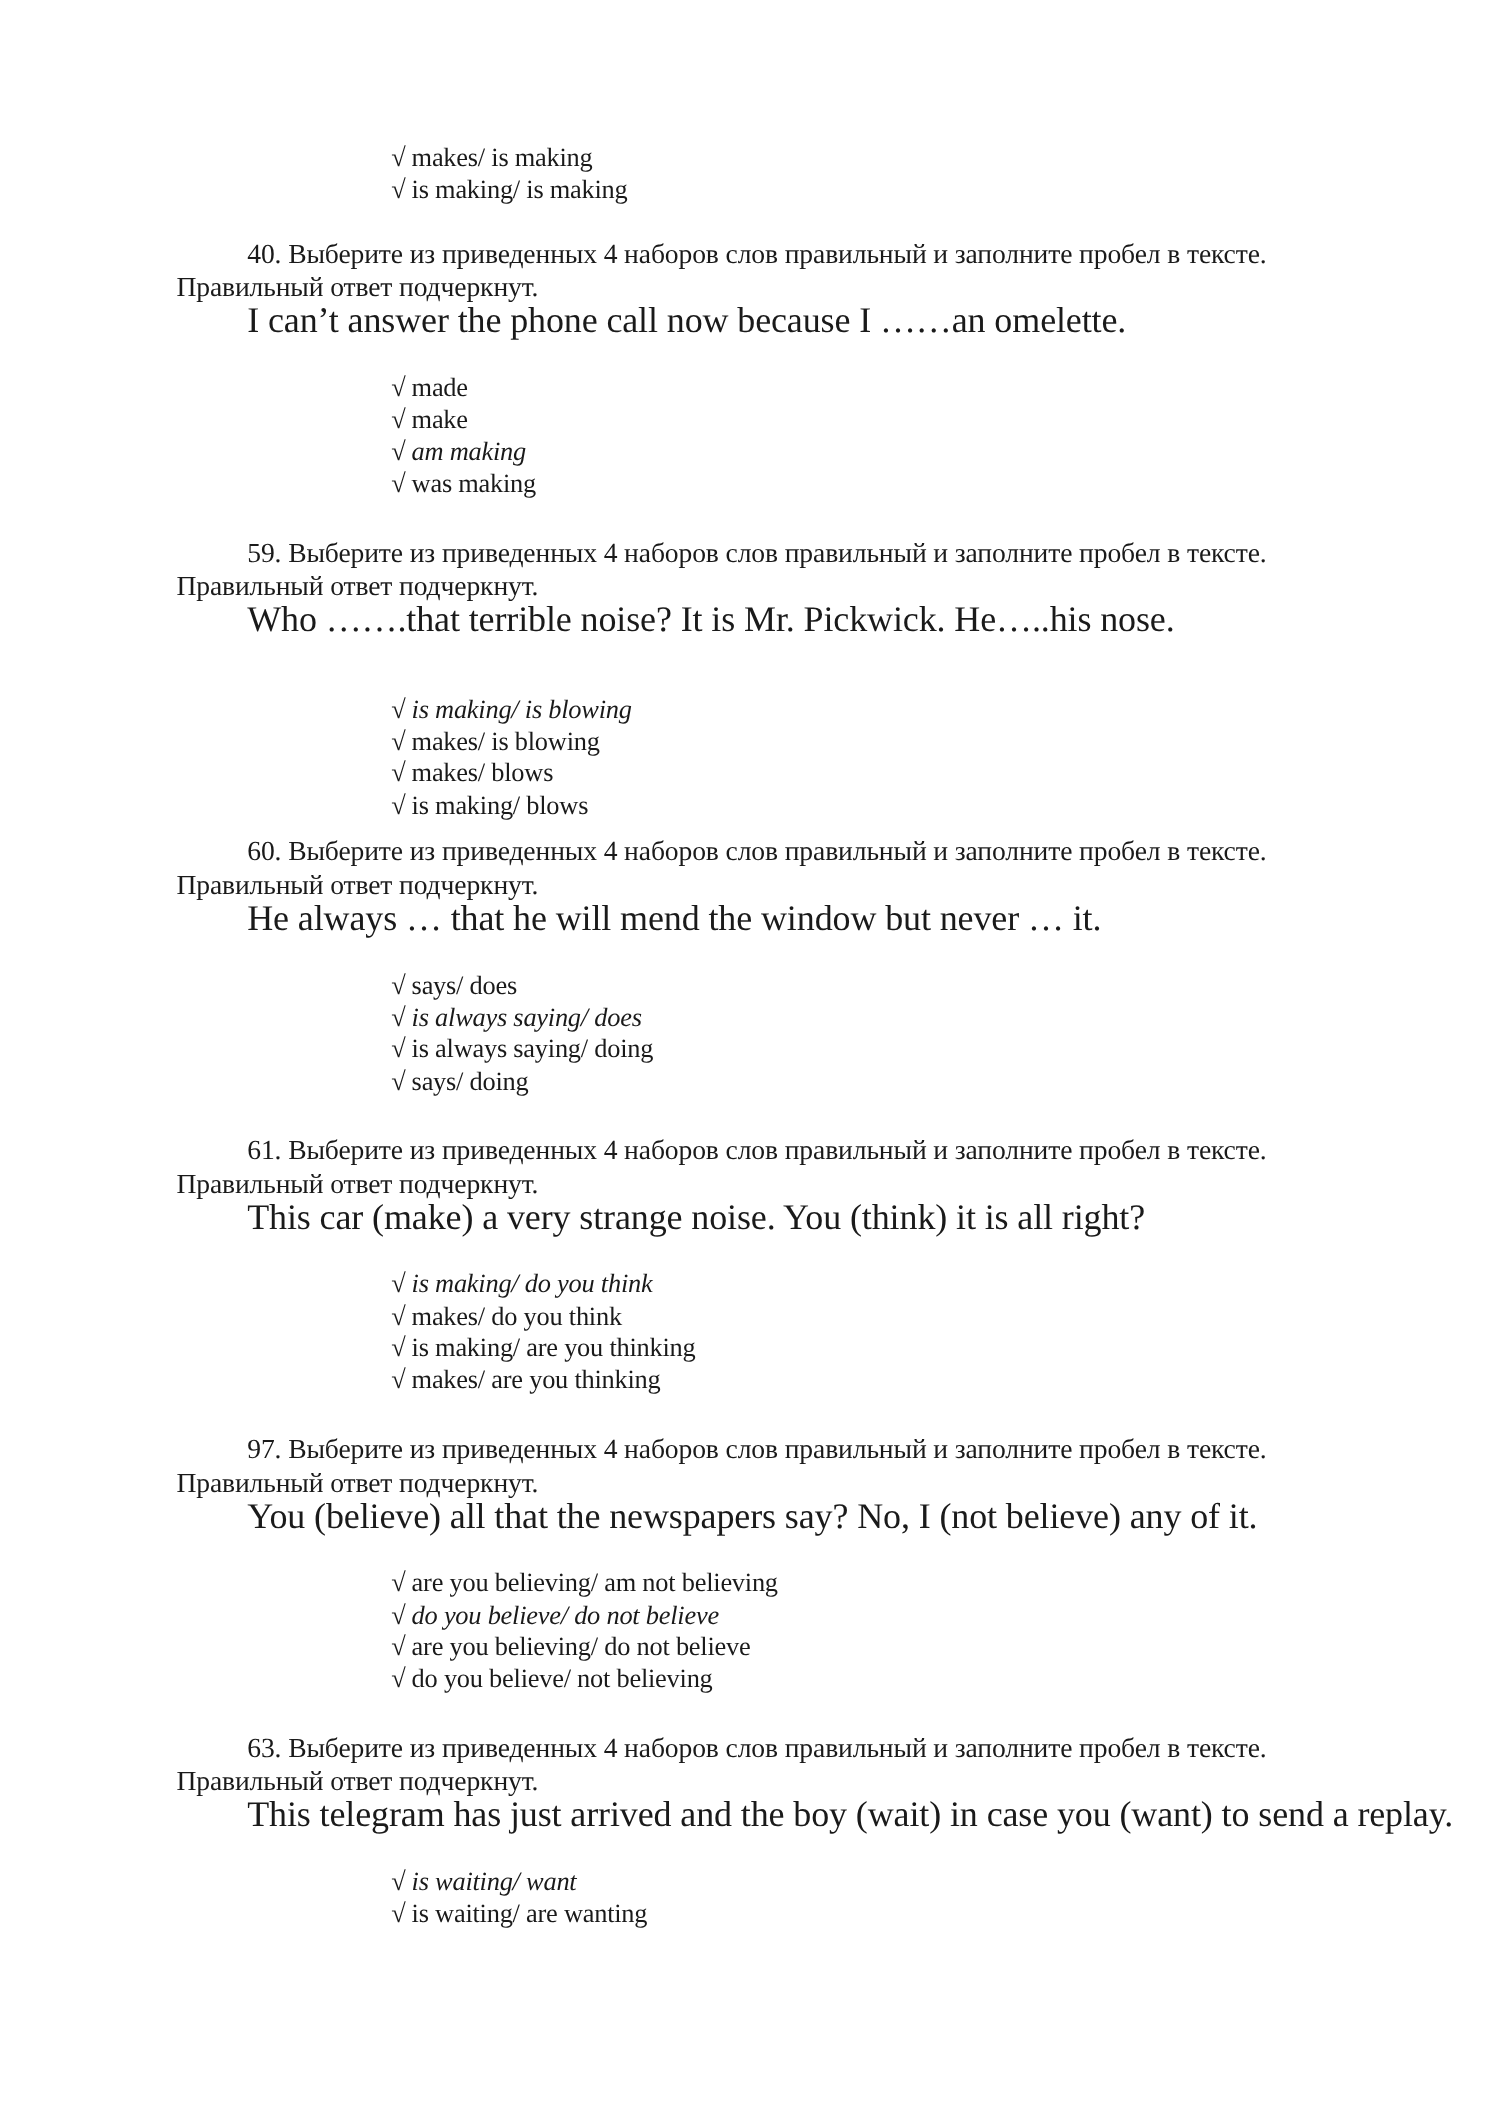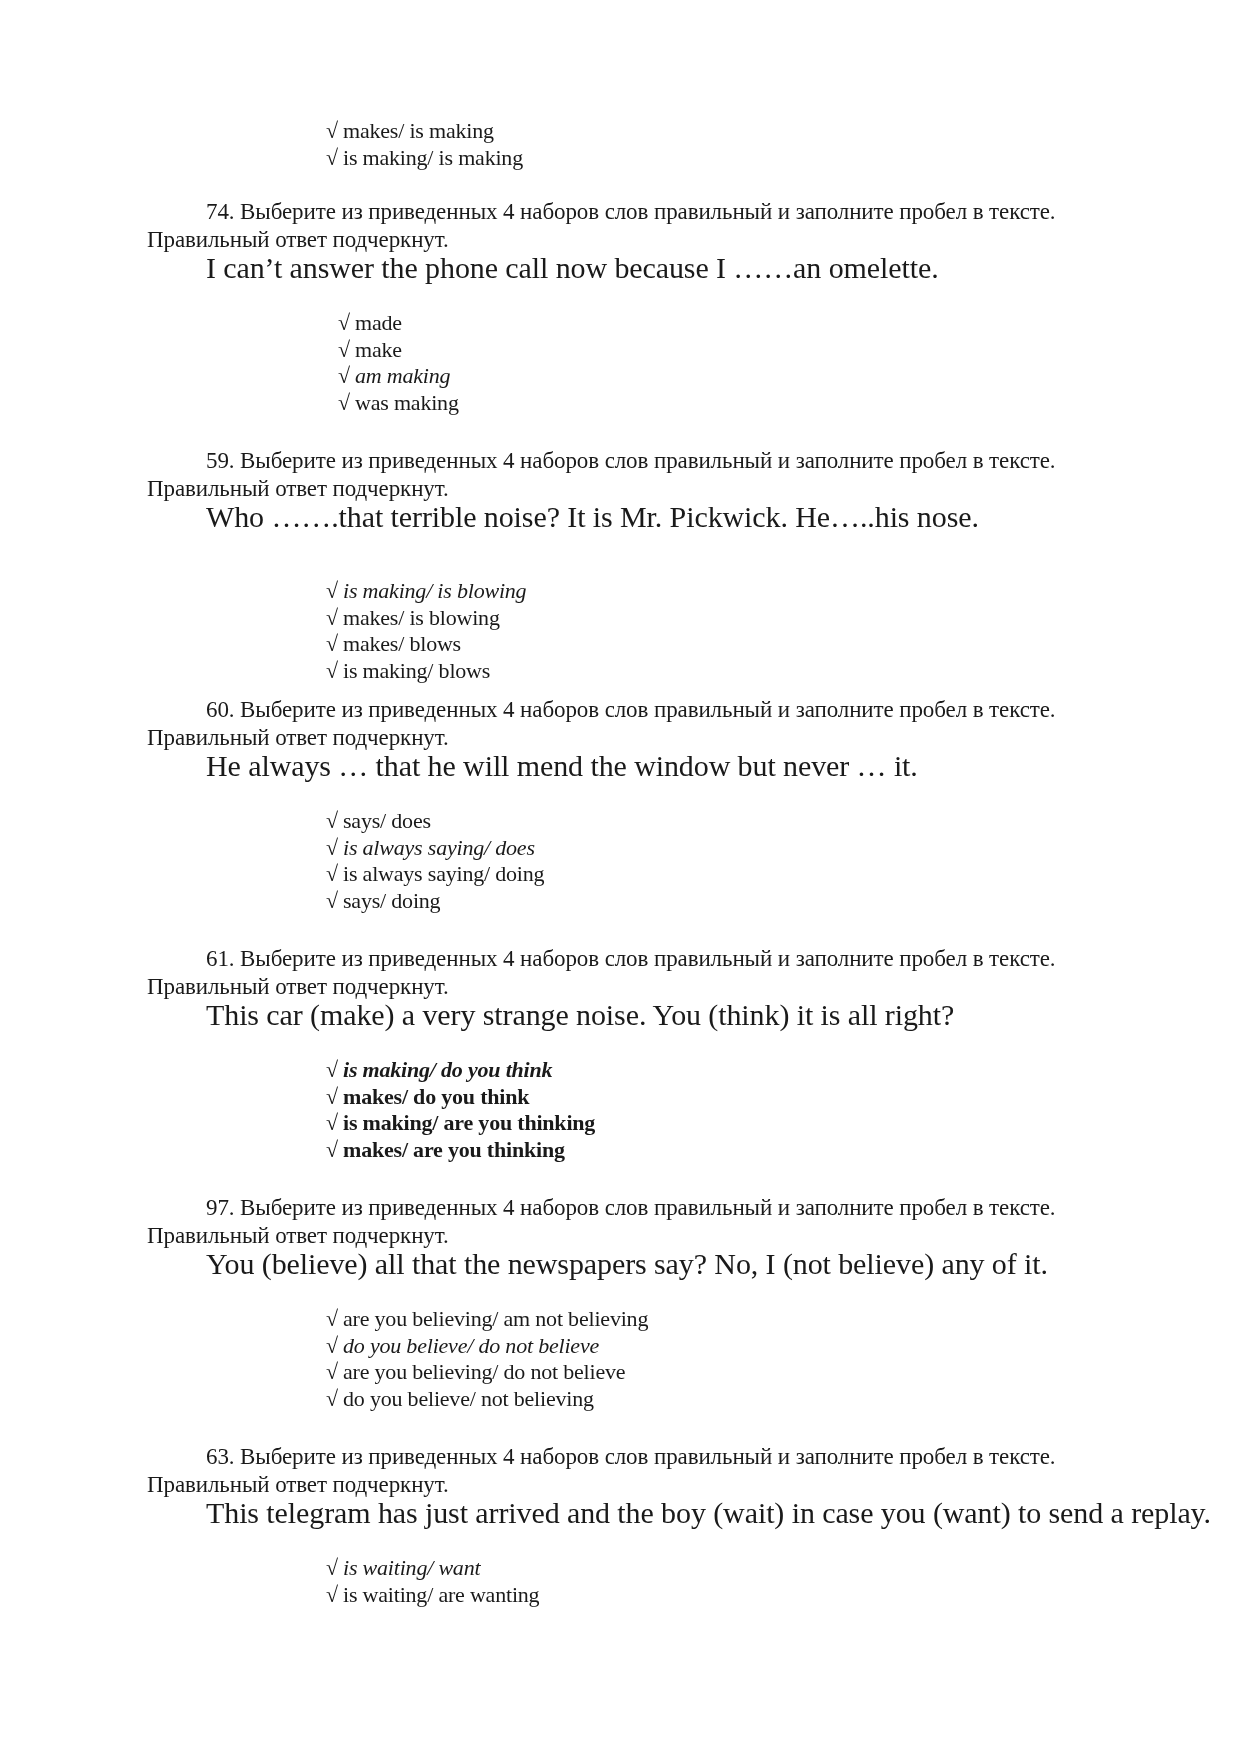--- a/index.html
+++ b/index.html
@@ -31,25 +31,25 @@
 <body>
 
 <div class="page">
 
   <div class="options" style="top:118px;">
     <div class="opt"><span class="check">√</span><span class="txt">makes/ is making</span></div>
     <div class="opt"><span class="check">√</span><span class="txt">is making/ is making</span></div>
   </div>
 
   <div class="question" style="top:198px;">
-    <div class="q-head"><span>74.</span> <span>Выберите из приведенных 4 наборов слов правильный и заполните пробел в тексте.</span></div>
+    <div class="q-head"><span>40.</span> <span>Выберите из приведенных 4 наборов слов правильный и заполните пробел в тексте.</span></div>
     <div class="q-head" style="text-indent:0">Правильный ответ подчеркнут.</div>
     <div class="q-text">I can’t answer the phone call now because I ……an omelette.</div>
   </div>
-  <div class="options" style="top:310px;margin-left:12px;">
+  <div class="options" style="top:310px;">
     <div class="opt"><span class="check">√</span><span class="txt">made</span></div>
     <div class="opt"><span class="check">√</span><span class="txt">make</span></div>
     <div class="opt correct"><span class="check">√</span><span class="txt">am making</span></div>
     <div class="opt"><span class="check">√</span><span class="txt">was making</span></div>
   </div>
 
   <div class="question" style="top:447px;">
     <div class="q-head"><span>59.</span> <span>Выберите из приведенных 4 наборов слов правильный и заполните пробел в тексте.</span></div>
     <div class="q-head" style="text-indent:0">Правильный ответ подчеркнут.</div>
     <div class="q-text">Who …….that terrible noise? It is Mr. Pickwick. He…..his nose.</div>
@@ -71,21 +71,21 @@
     <div class="opt correct"><span class="check">√</span><span class="txt">is always saying/ does</span></div>
     <div class="opt"><span class="check">√</span><span class="txt">is always saying/ doing</span></div>
     <div class="opt"><span class="check">√</span><span class="txt">says/ doing</span></div>
   </div>
 
   <div class="question" style="top:945px;">
     <div class="q-head"><span>61.</span> <span>Выберите из приведенных 4 наборов слов правильный и заполните пробел в тексте.</span></div>
     <div class="q-head" style="text-indent:0">Правильный ответ подчеркнут.</div>
     <div class="q-text">This car (make) a very strange noise. You (think) it is all right?</div>
   </div>
-  <div class="options" style="top:1057px;font-weight:bold;">
+  <div class="options" style="top:1057px;">
     <div class="opt correct"><span class="check">√</span><span class="txt">is making/ do you think</span></div>
     <div class="opt"><span class="check">√</span><span class="txt">makes/ do you think</span></div>
     <div class="opt"><span class="check">√</span><span class="txt">is making/ are you thinking</span></div>
     <div class="opt"><span class="check">√</span><span class="txt">makes/ are you thinking</span></div>
   </div>
 
   <div class="question" style="top:1194px;">
     <div class="q-head"><span>97.</span> <span>Выберите из приведенных 4 наборов слов правильный и заполните пробел в тексте.</span></div>
     <div class="q-head" style="text-indent:0">Правильный ответ подчеркнут.</div>
     <div class="q-text">You (believe) all that the newspapers say? No, I (not believe) any of it.</div>

